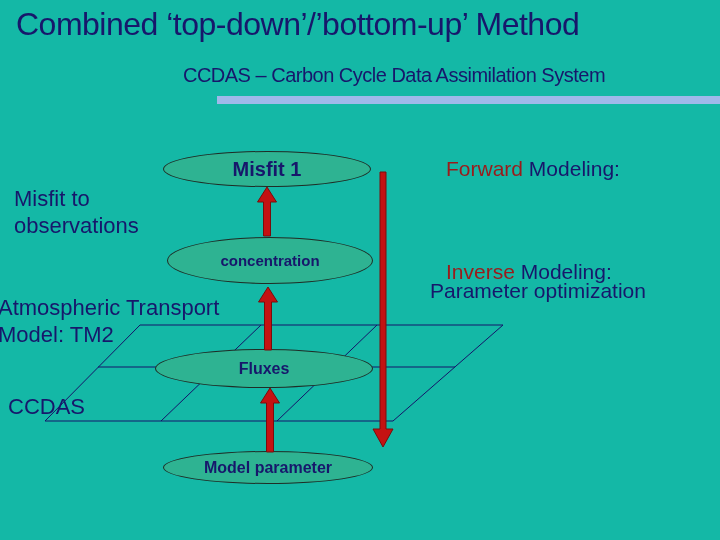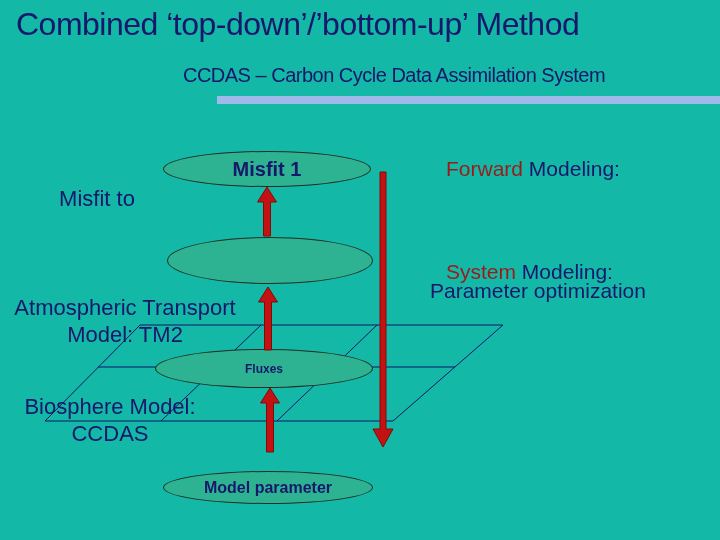--- a/index.html
+++ b/index.html
@@ -36,25 +36,25 @@
   .arrow-layer{z-index:3;}
   .node{
     position:absolute;z-index:2;border-radius:50%;
     background:var(--ellipse-fill);border:1.5px solid var(--ellipse-border);
     display:flex;flex-direction:column;align-items:center;justify-content:center;
     color:var(--navy);font-weight:bold;text-align:center;box-sizing:border-box;
   }
   .node-misfit1{left:163px;top:151px;width:208px;height:36px;font-size:20px;}
   .node-co2{left:167px;top:237px;width:206px;height:47px;font-size:15px;line-height:19px;}
   .node-co2 sub{font-size:11px;}
-  .node-fluxes{left:155px;top:349px;width:218px;height:39px;font-size:12px;}
-  .node-model-parameter{left:163px;top:471px;width:210px;height:33px;font-size:16px;}
+  .node-fluxes{left:155px;top:349px;width:218px;height:39px;font-size:16px;}
+  .node-model-parameter{left:163px;top:451px;width:210px;height:33px;font-size:16px;}
   .side-label{
     position:absolute;z-index:4;color:var(--navy);font-size:22px;line-height:27px;
-    text-align:center;white-space:nowrap;
+    white-space:nowrap;
   }
   .label-misfit{left:14px;top:185px;width:166px;}
   .label-atm{left:-2px;top:294px;width:254px;}
   .label-bio{left:8px;top:393px;width:204px;}
   .annotation{
     position:absolute;z-index:4;left:430px;color:var(--navy);
     font-size:21px;white-space:nowrap;
   }
   .ann-forward-title{top:157px;}
   .ann-forward-desc{top:192px;}
@@ -81,49 +81,50 @@
       <line x1="277" y1="421" x2="377" y2="325"></line>
       <line x1="393" y1="421" x2="503" y2="325"></line>
     </g>
   </svg>
 
   <div class="node node-misfit1">
     <span>Misfit 1</span>
   </div>
 
   <div class="node node-co2">
+    <span>concentration</span>
   </div>
 
   <div class="node node-fluxes">
     <span>Fluxes</span>
   </div>
 
   <div class="node node-model-parameter">
     <span>Model parameter</span>
   </div>
 
   <div class="side-label label-misfit">
     <div>Misfit to</div>
+    <div>observations</div>
   </div>
 
   <div class="side-label label-atm">
     <div>Atmospheric Transport</div>
     <div>Model: TM2</div>
   </div>
 
   <div class="side-label label-bio">
-    <div>Biosphere Model:</div>
     <div>CCDAS</div>
   </div>
 
   <div class="annotation ann-forward-title">
     <span class="accent">Forward</span><span> Modeling:</span>
   </div>
   <div class="annotation ann-inverse-title">
-    <span class="accent">System</span><span> Modeling:</span>
+    <span class="accent">Inverse</span><span> Modeling:</span>
   </div>
   <div class="annotation ann-inverse-desc">Parameter optimization</div>
 
   <svg class="layer arrow-layer" width="720" height="540" viewBox="0 0 720 540">
     <g style="fill:var(--arrow-red);stroke:var(--arrow-edge);stroke-width:1">
 
       <polygon points="267,187 276.5,202 270.5,202 270.5,236 263.5,236 263.5,202 257.5,202"></polygon>
 
       <polygon points="268,287 277.5,302 271.5,302 271.5,350 264.5,350 264.5,302 258.5,302"></polygon>
 

